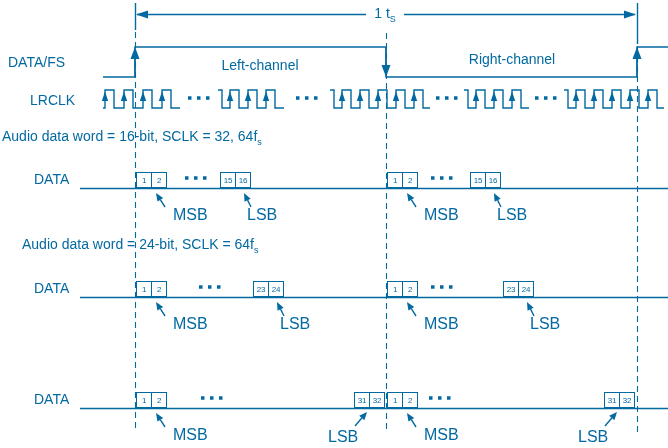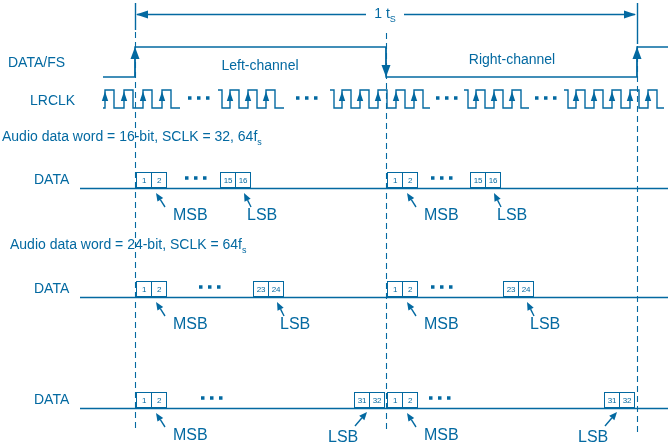--- a/index.html
+++ b/index.html
@@ -188,21 +188,21 @@
   </div>
 
   <div class="lbl" style="left:8px;top:54px;">DATA/FS</div>
   <div class="lbl" style="left:30px;top:92px;">LRCLK</div>
   <div class="lbl center" style="left:260px;top:57px;">Left-channel</div>
   <div class="lbl center" style="left:512px;top:51px;">Right-channel</div>
 
   <div class="lbl" style="left:2px;top:128px;text-align:center;">
     <span>Audio data word = 16-bit, SCLK = 32, 64f</span><sub>s</sub>
   </div>
-  <div class="lbl" style="left:10px;top:236px;">
+  <div class="lbl" style="left:22px;top:236px;">
     <span>Audio data word = 24-bit, SCLK = 64f</span><sub>s</sub>
   </div>
 
   <div class="lbl" style="left:34px;top:171px;">DATA</div>
   <div class="lbl" style="left:34px;top:280px;">DATA</div>
   <div class="lbl" style="left:34px;top:391px;">DATA</div>
 
 <div class="bit-box" style="left: 136px; top: 172px;">1</div>
     <div class="bit-box" style="left: 151px; top: 172px;">2</div>
     <div class="bit-box" style="left: 220px; top: 172px;">15</div>

